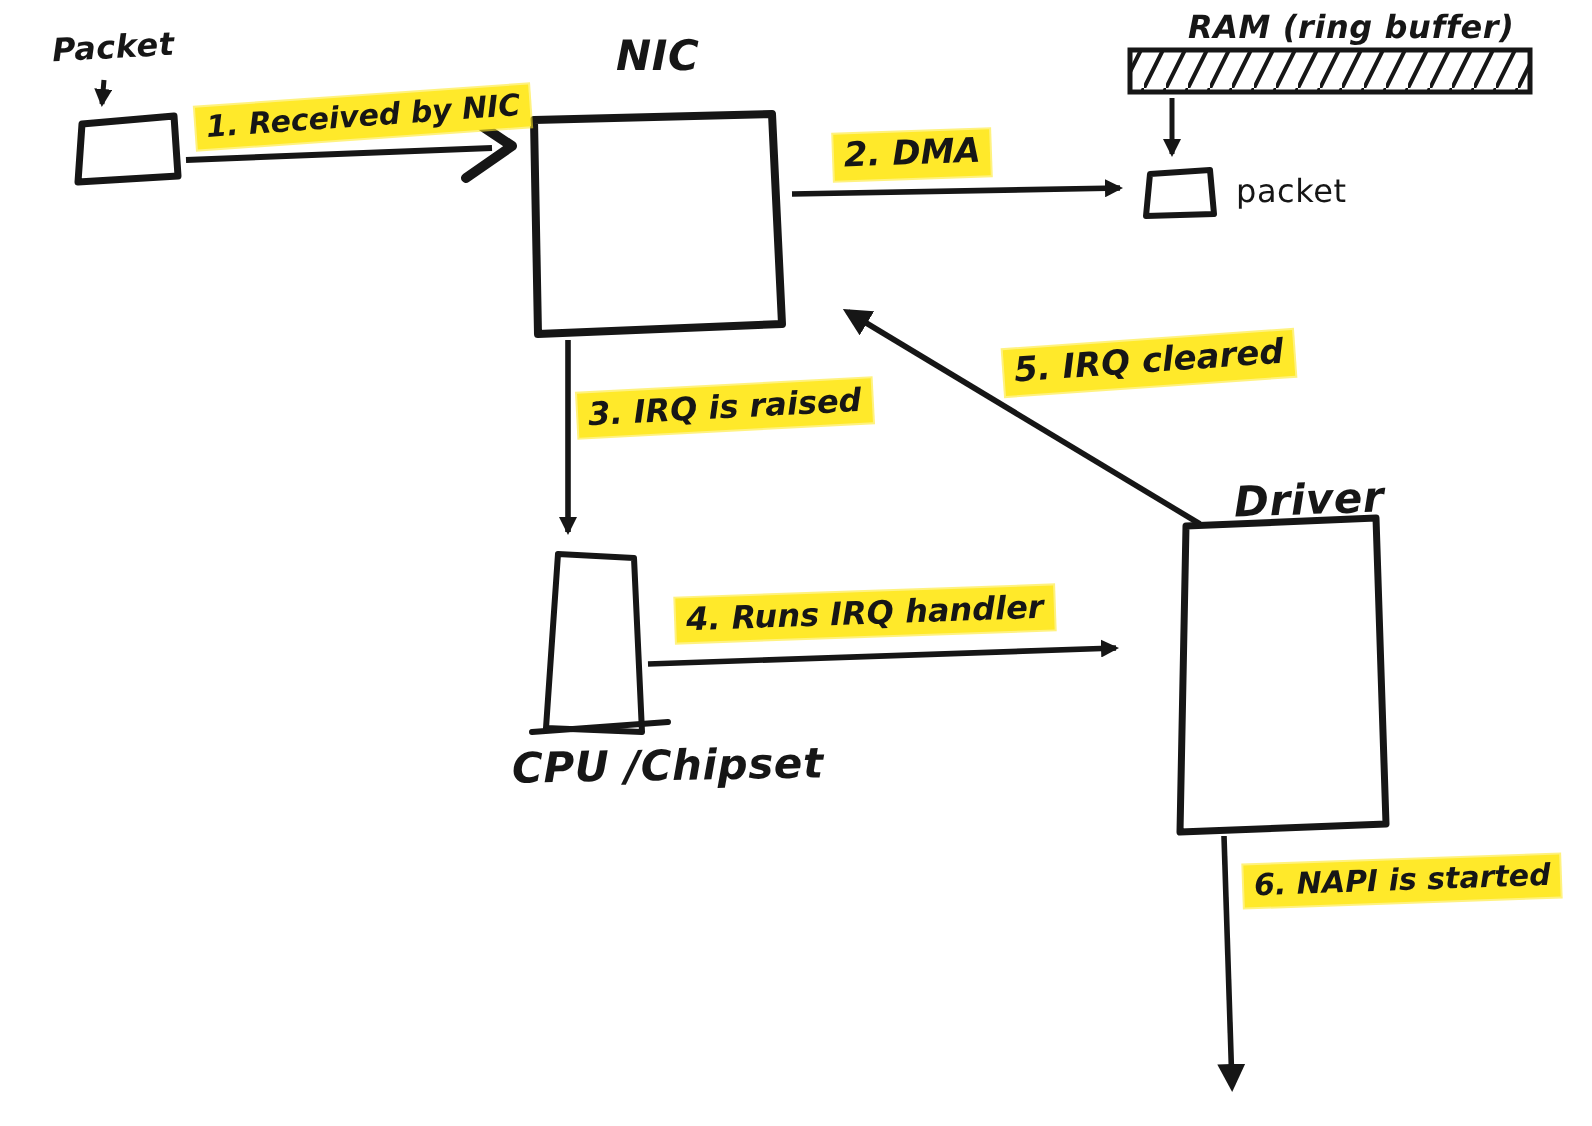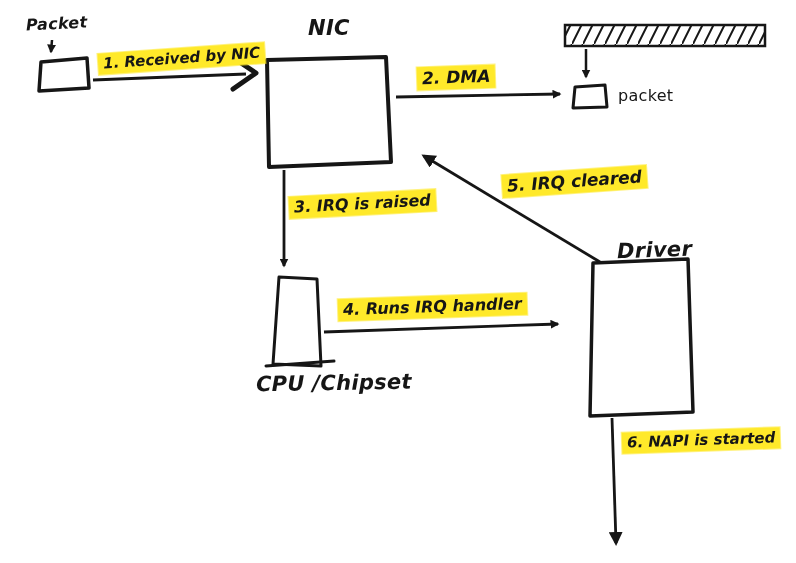--- a/index.html
+++ b/index.html
@@ -79,20 +79,21 @@
 
     <path d="M600,262 L424,156" fill="none" stroke="#161616" stroke-width="2.8" marker-end="url(#arrowBig)"></path>
 
     <path d="M612,418 L616,543" fill="none" stroke="#161616" stroke-width="2.8" marker-end="url(#arrowBig)"></path>
   </svg>
 
   <div class="lbl node-lbl" style="left:26px;top:14px;transform:rotate(-3deg);">Packet</div>
 
   <div class="lbl node-lbl big" style="left:308px;top:16px;">NIC</div>
 
+  <div class="lbl node-lbl" style="left:594px;top:4px;">RAM (ring buffer)</div>
 
   <div class="lbl node-lbl" style="left:618px;top:86px;font-style:normal;font-weight:500;">packet</div>
 
   <div class="lbl node-lbl big" style="left:256px;top:371px;transform:rotate(-1deg);">CPU /Chipset</div>
 
   <div class="lbl node-lbl big" style="left:617px;top:238px;transform:rotate(-2deg);">Driver</div>
 
   <div class="step" style="left:98px;top:48px;transform:rotate(-4deg);">1. Received by NIC</div>
 
   <div class="step" style="left:417px;top:66px;font-size:17px;transform:rotate(-2deg);">2. DMA</div>

